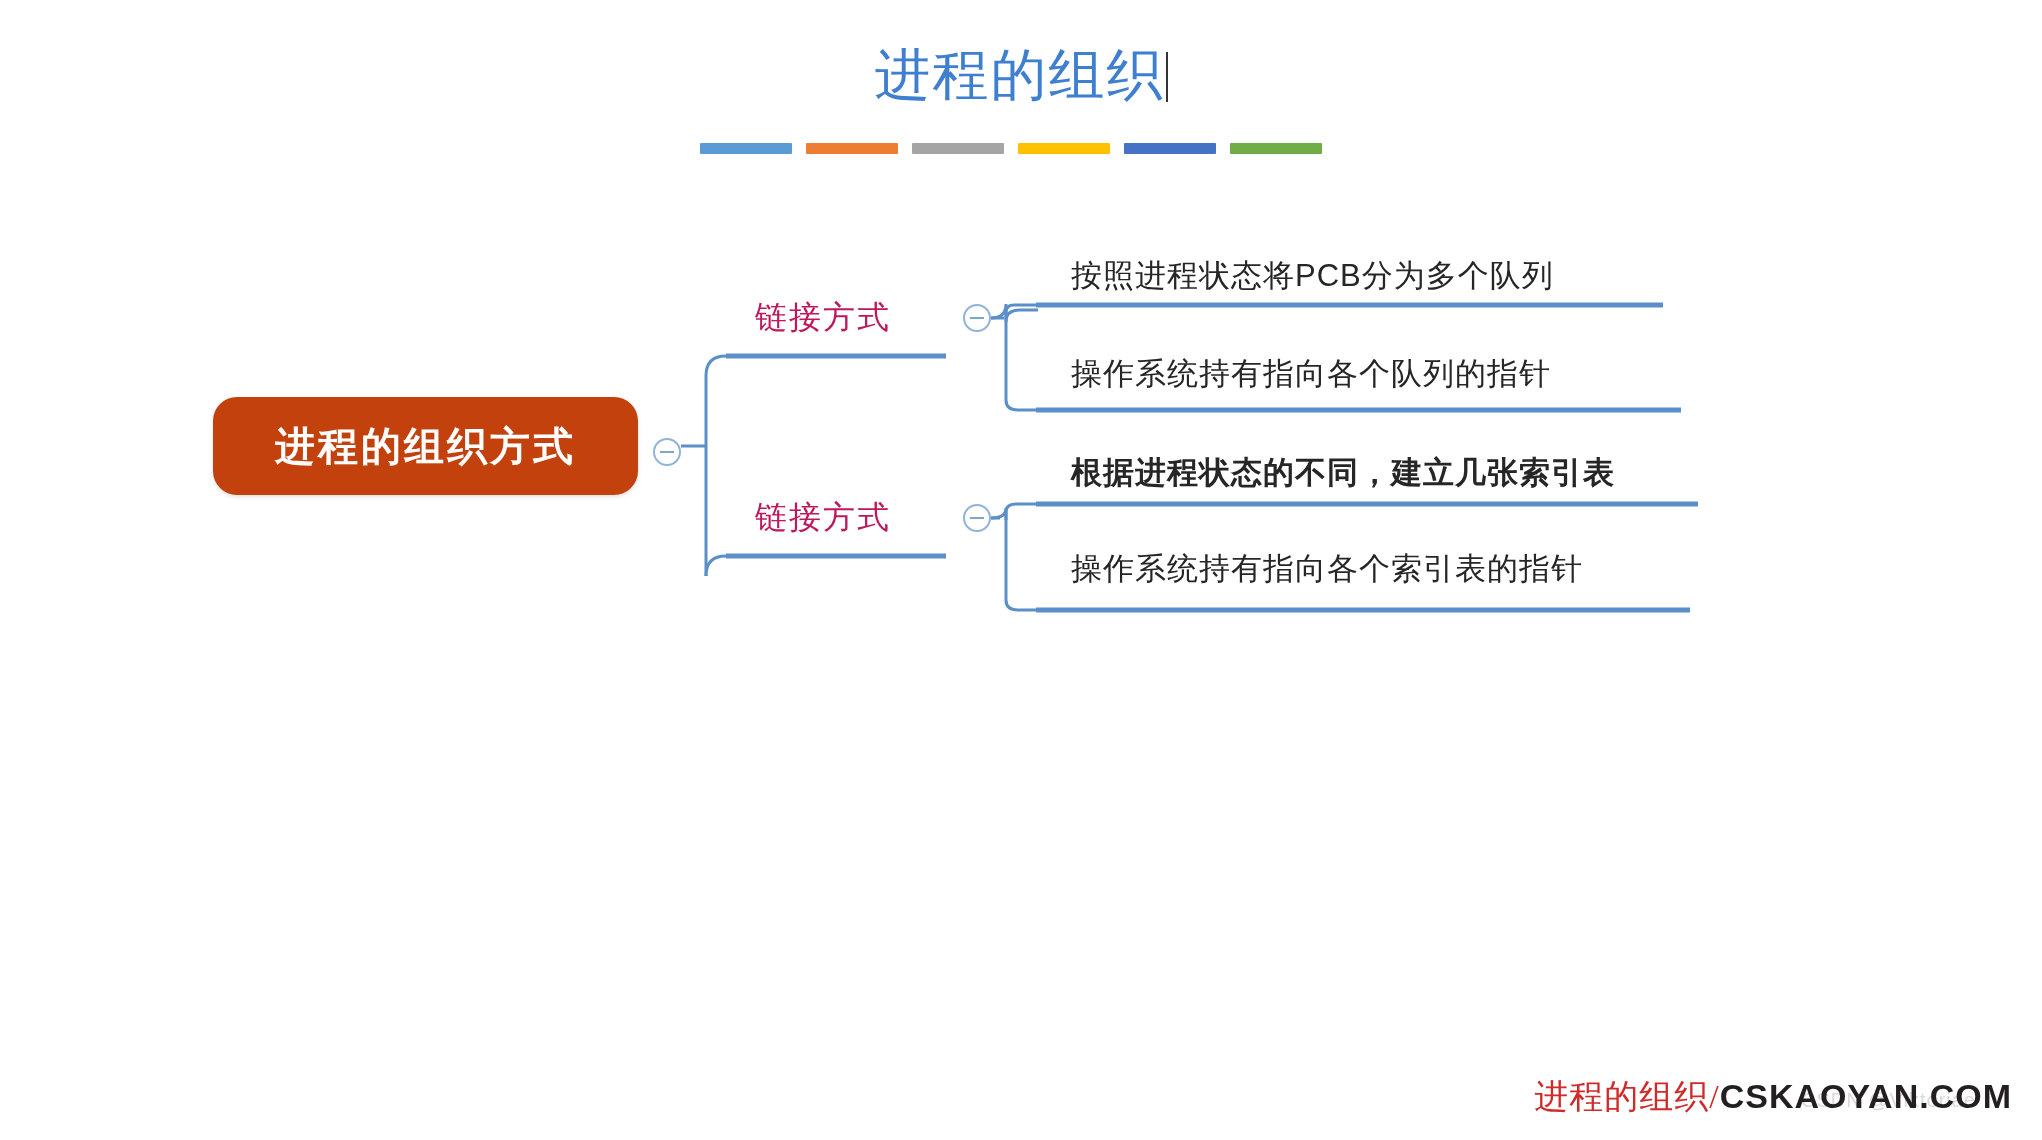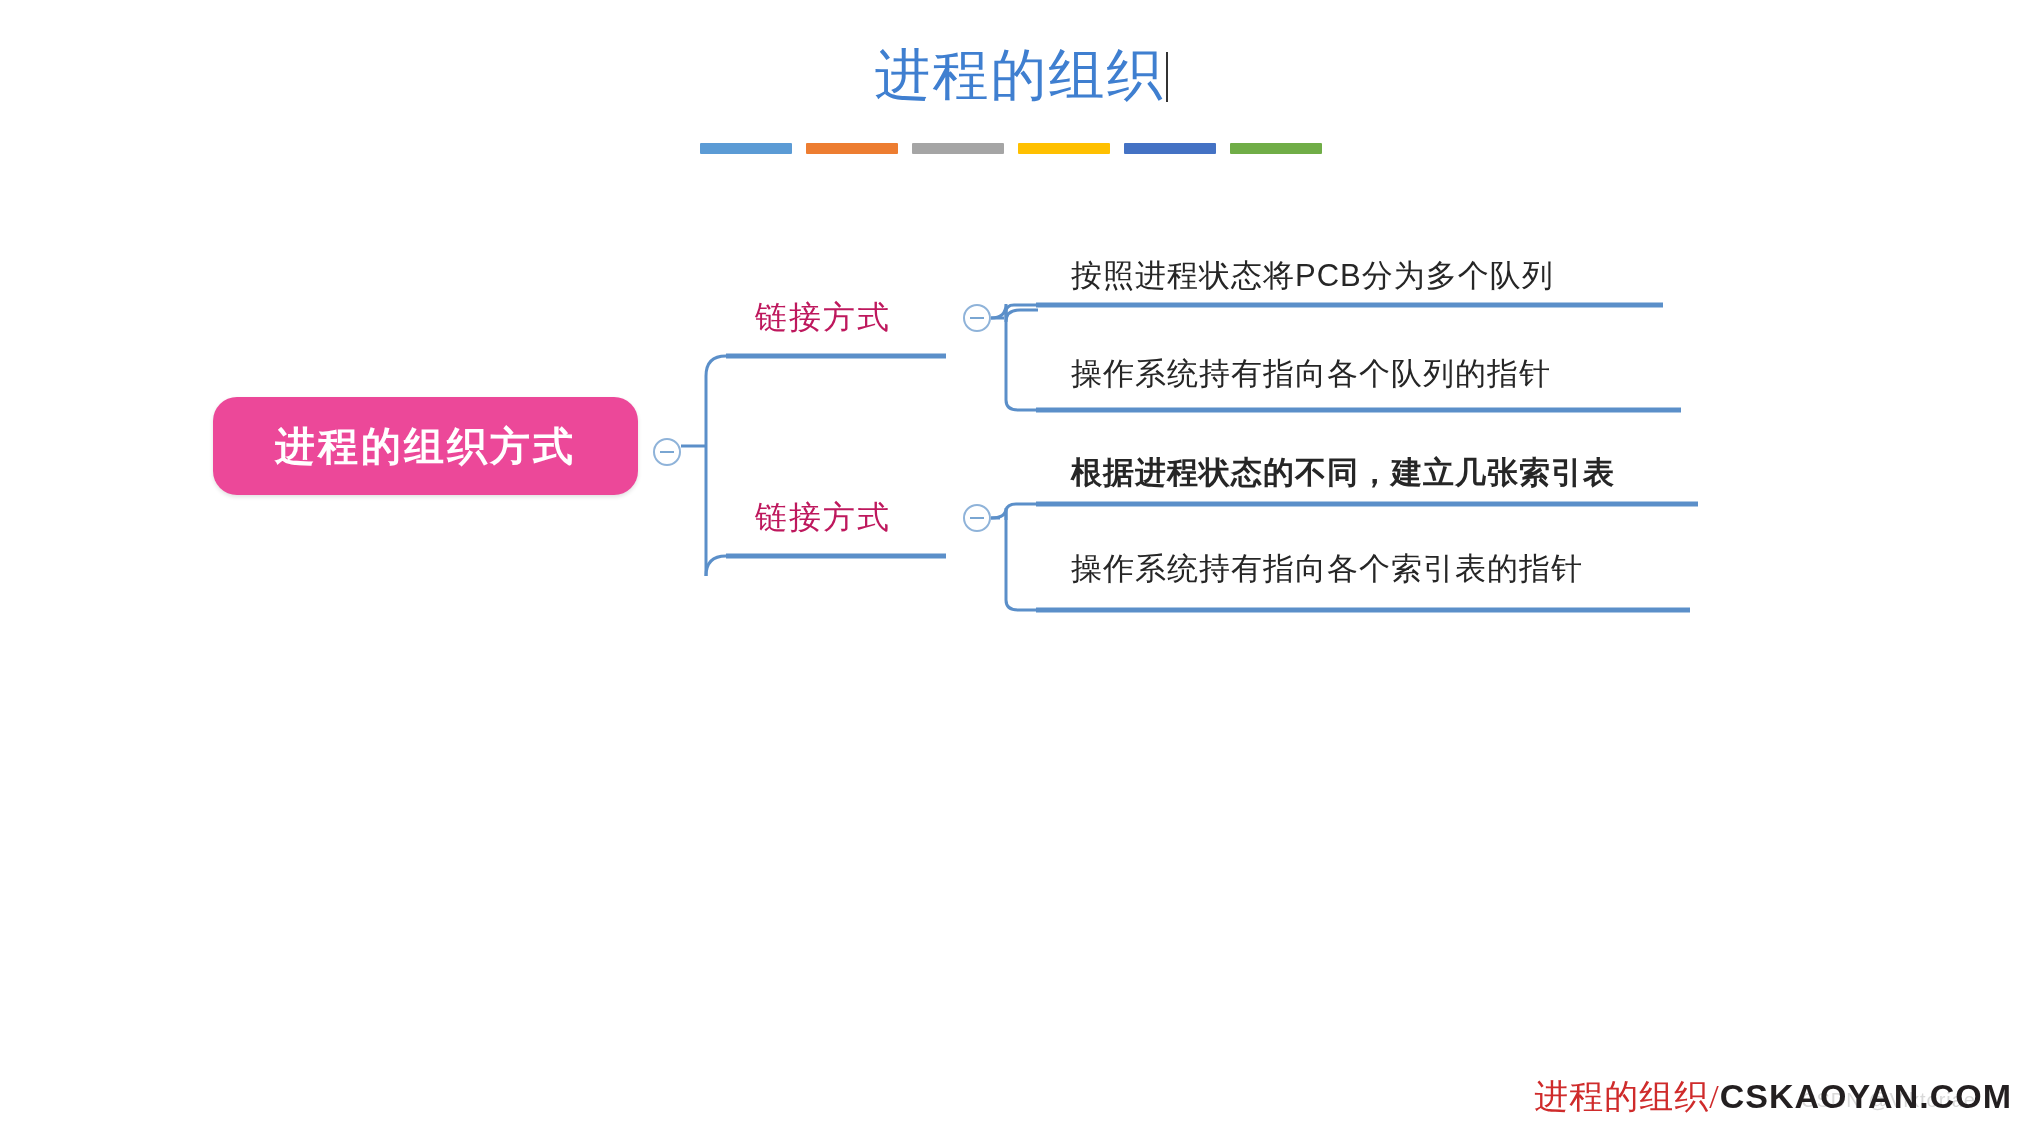--- a/index.html
+++ b/index.html
@@ -64,21 +64,21 @@
     left: 0;
     top: 0;
   }
 
   .root-node {
     position: absolute;
     left: 213px;
     top: 397px;
     width: 425px;
     height: 98px;
-    background: #ec4899;
+    background: #c2410c;
     border-radius: 24px;
     color: #ffffff;
     font-size: 40px;
     font-weight: bold;
     letter-spacing: 3px;
     display: flex;
     align-items: center;
     justify-content: center;
     box-shadow: 0 2px 4px rgba(0,0,0,.12);
   }

